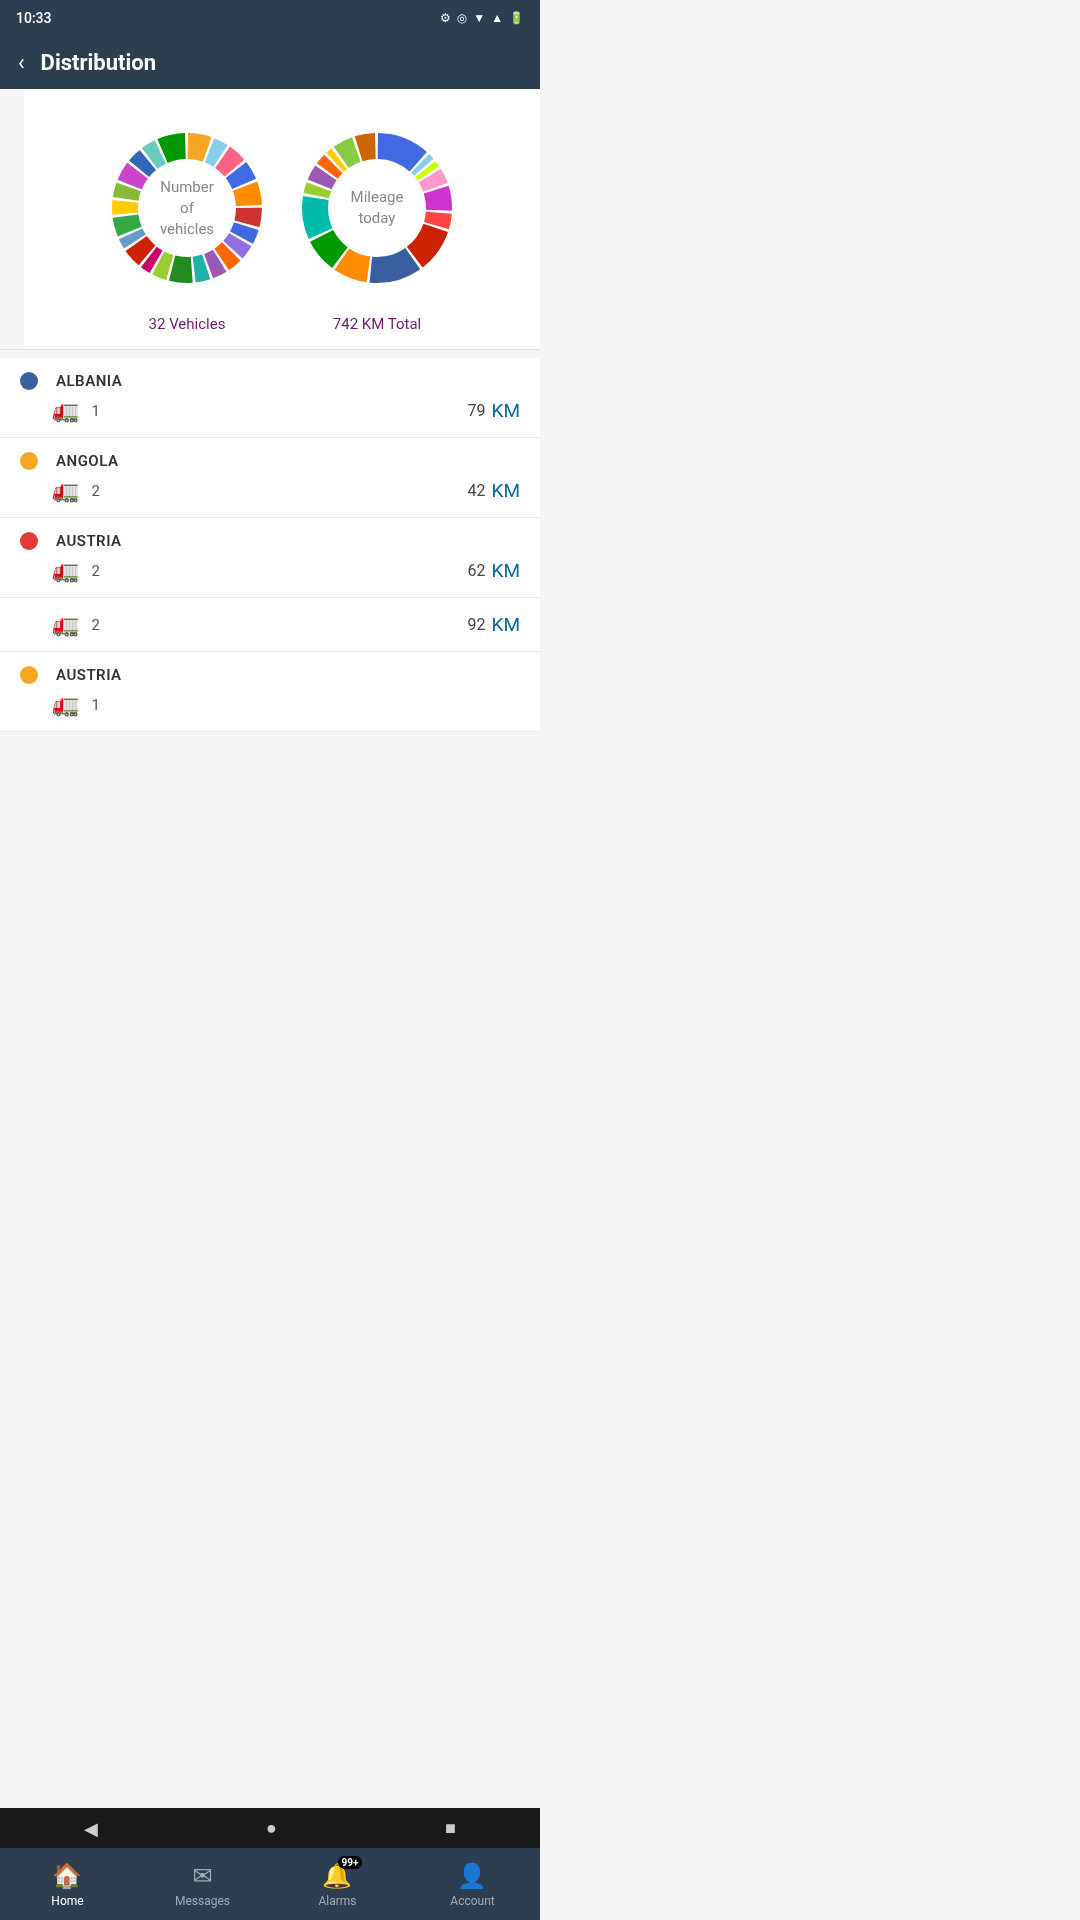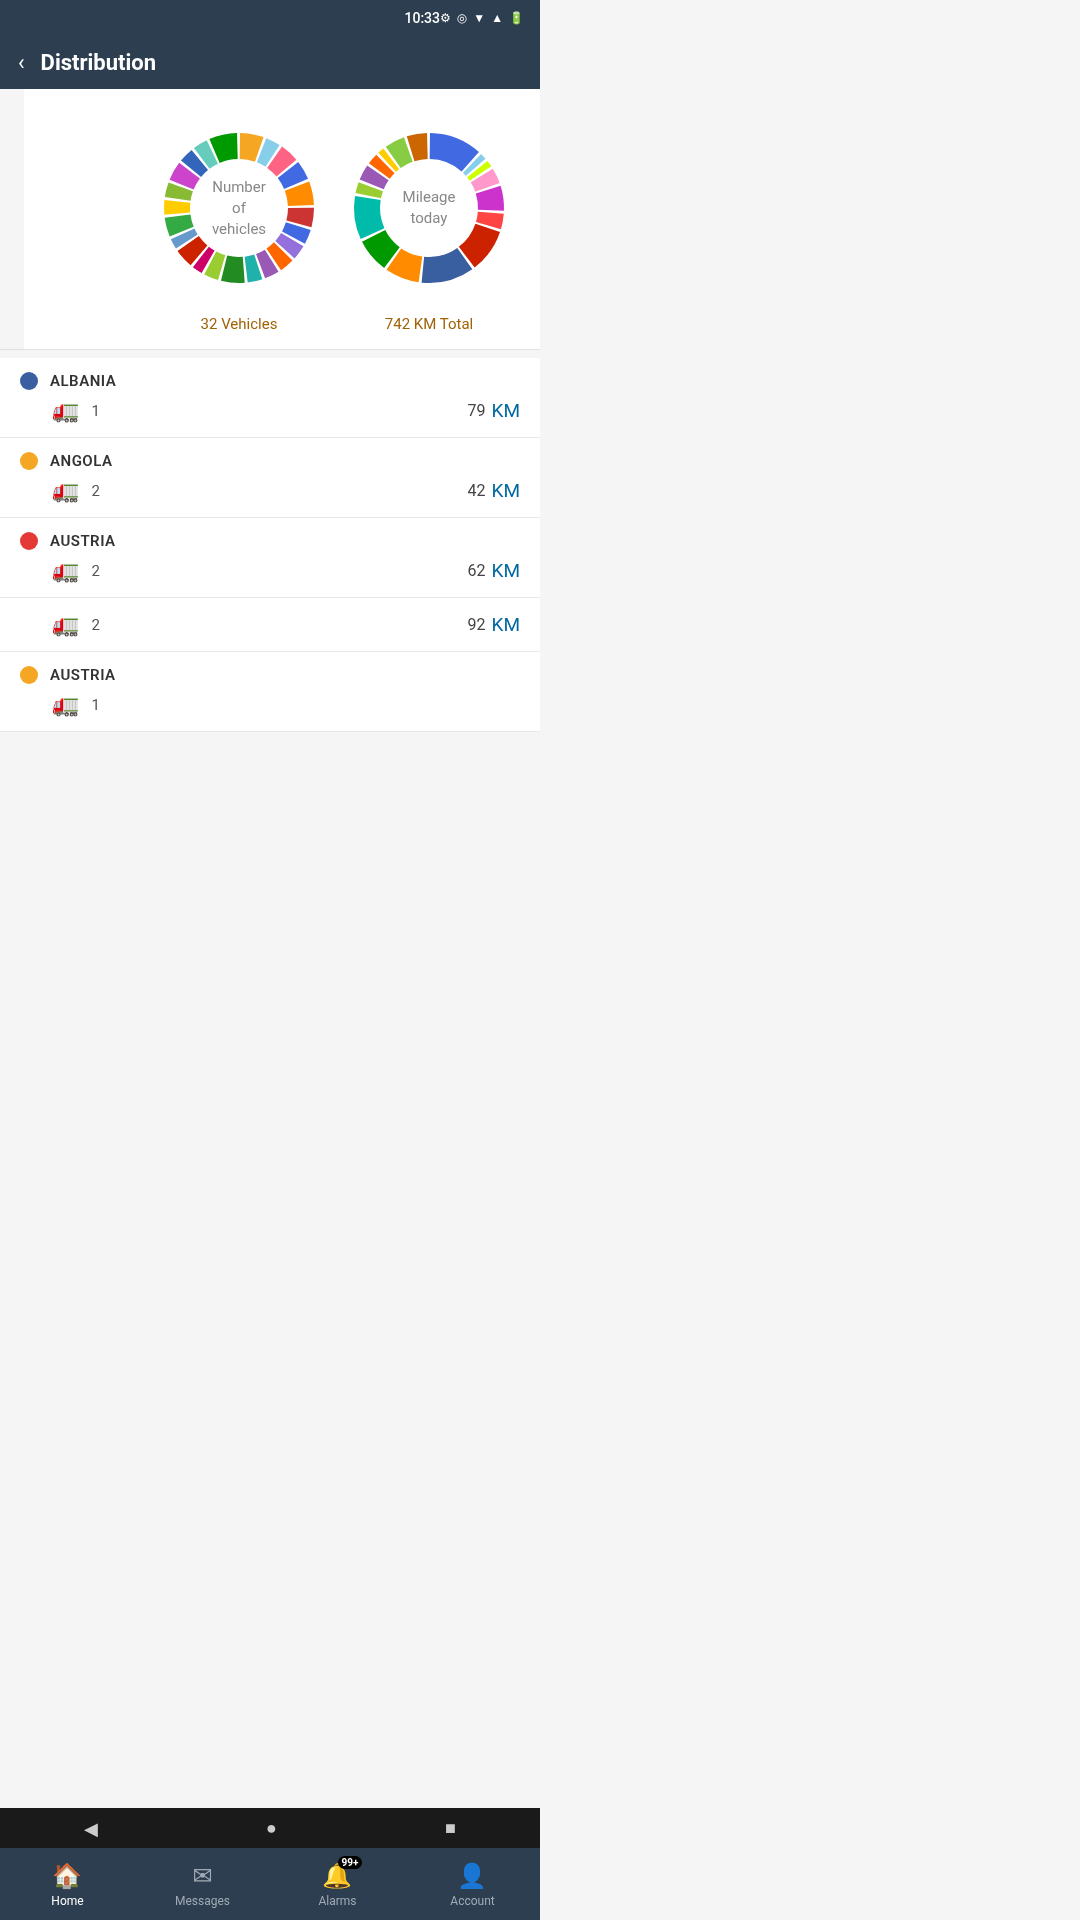--- a/index.html
+++ b/index.html
@@ -10,21 +10,21 @@
       font-family: 'Roboto', Arial, sans-serif;
       background: #f5f5f5;
       overflow-x: hidden;
     }
 
     
     .status-bar {
       background: #2d3e50;
       color: white;
       display: flex;
-      justify-content: flex-end;
+      justify-content: space-between;
       align-items: center;
       padding: 6px 16px;
       height: 36px;
     }
     .status-bar .time { font-size: 14px; font-weight: 500; }
     .status-icons { display: flex; align-items: center; gap: 6px; font-size: 12px; }
 
     
     .header {
       background: #2d3e50;
@@ -34,21 +34,21 @@
       padding: 14px 18px;
       gap: 16px;
     }
     .back-btn { font-size: 22px; cursor: pointer; }
     .header-title { font-size: 22px; font-weight: 700; }
 
     
     .charts-section {
       background: white;
       display: flex;
-      justify-content: flex-end;
+      justify-content: center;
       align-items: center;
       padding: 24px 16px 16px;
       margin-left: 24px;
     }
     .chart-container {
       display: flex;
       flex-direction: column;
       align-items: center;
       gap: 12px;
     }
@@ -65,42 +65,42 @@
       position: absolute;
       top: 50%; left: 50%;
       transform: translate(-50%, -50%);
       text-align: center;
       color: #888;
       font-size: 15px;
       line-height: 1.4;
     }
     .chart-label {
       font-size: 15px;
-      color: #a16207;
+      color: #701a75;
     }
 
     
     .divider {
       height: 1px;
       background: #e0e0e0;
       margin: 0 0;
     }
 
     
     .country-list {
       background: white;
       margin-top: 8px;
     }
     .country-item {
       padding: 14px 20px;
       border-bottom: 1px solid #e8e8e8;
     }
     .country-header {
       display: flex;
-      gap: 12px;
+      gap: 18px;
       margin-bottom: 8px;
     }
     .color-dot {
       width: 18px;
       height: 18px;
       border-radius: 50%;
       flex-shrink: 0;
     }
     .country-name {
       font-size: 15px;

